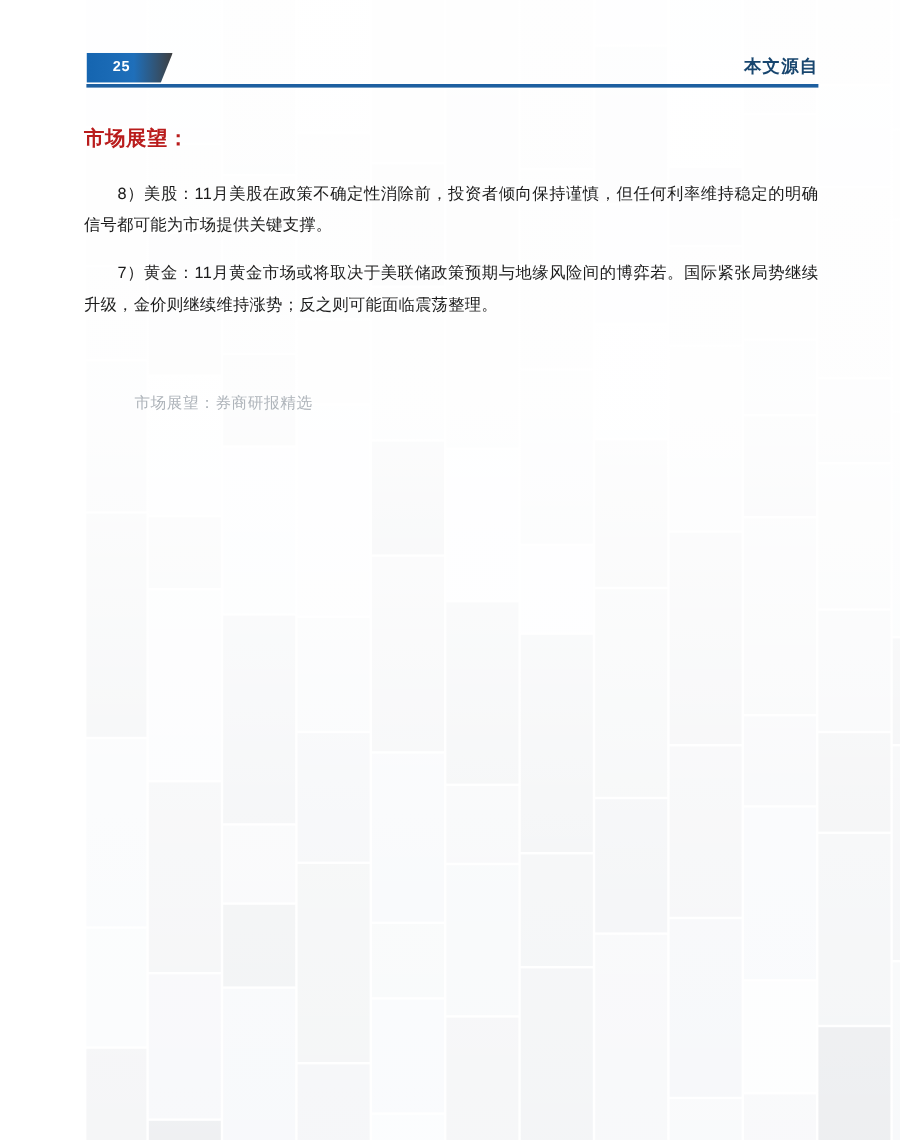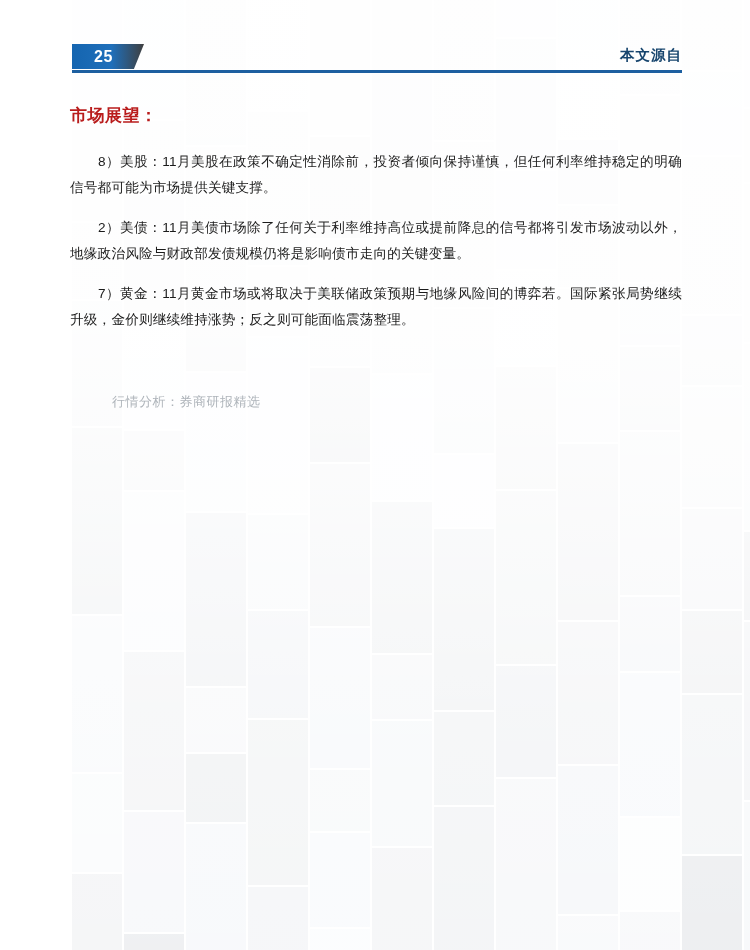--- a/index.html
+++ b/index.html
@@ -69,21 +69,21 @@
     width: 72px;
     height: 25px;
     background: linear-gradient(90deg, #1565b0 0%, #1f6fba 55%, #3f3f3f 100%);
     clip-path: polygon(0 0, 100% 0, 86% 100%, 0 100%);
   }
   .page-num {
     position: absolute;
     left: 22px;
     top: 4px;
     color: #ffffff;
-    font-size: 16px;
+    font-size: 12px;
     font-weight: bold;
     letter-spacing: 0.5px;
   }
   .header-title {
     position: absolute;
     right: 0;
     top: 2px;
     font-size: 14.5px;
     color: #17456e;
     font-weight: bold;
@@ -276,18 +276,17 @@
   <div class="header">
     <div class="page-num-tag"></div>
     <div class="page-num">25</div>
     <div class="header-title">本文源自</div>
     <div class="header-rule"></div>
   </div>
 
   <div class="content">
     <h1 class="section-title">市场展望：</h1>
     <p class="para">8）美股：11月美股在政策不确定性消除前，投资者倾向保持谨慎，但任何利率维持稳定的明确信号都可能为市场提供关键支撑。</p>
-    <p class="para">2）美债：11月美债市场除了任何关于利率维持高位或提前降息的信号都将引发市场波动以外，地缘政治风险与财政部发债规模仍将是影响债市走向的关键变量。</p>
     <p class="para">7）黄金：11月黄金市场或将取决于美联储政策预期与地缘风险间的博弈若。国际紧张局势继续升级，金价则继续维持涨势；反之则可能面临震荡整理。</p>
-    <div class="source-note">行情分析：券商研报精选</div>
+    <div class="source-note">市场展望：券商研报精选</div>
   </div>
 
 </div>
 
 </body></html>

